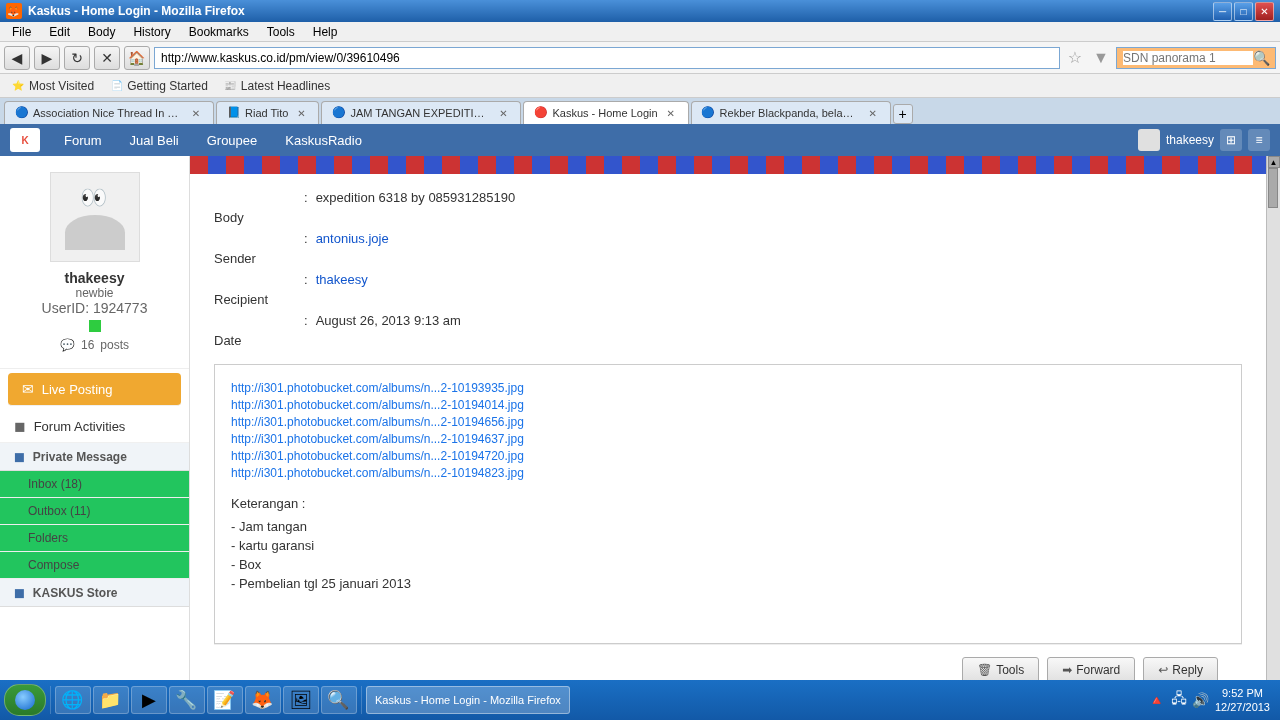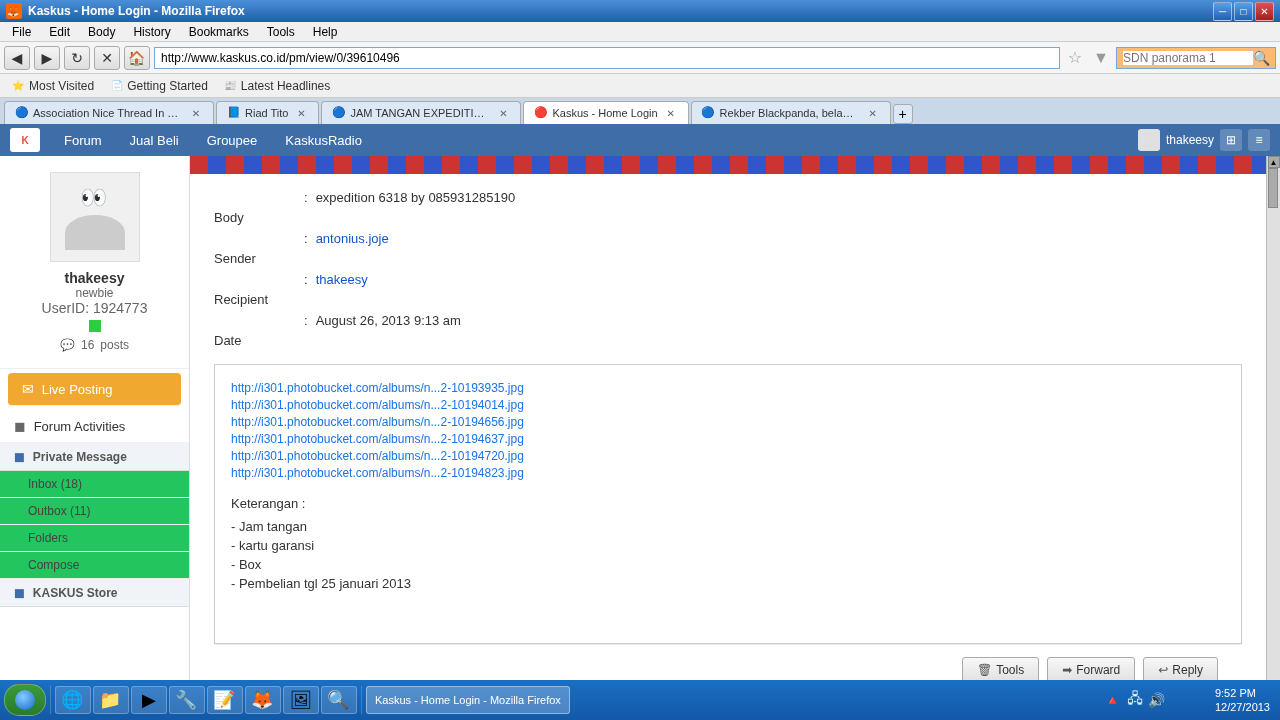--- a/index.html
+++ b/index.html
@@ -349,21 +349,21 @@
     .taskbar-right {
       margin-left: auto;
       display: flex;
       align-items: center;
       gap: 6px;
       color: white;
       font-size: 11px;
       padding-right: 6px;
     }
     .sys-icon { width: 16px; height: 16px; display: flex; align-items: center; justify-content: center; font-size: 14px; }
-    .time-display { text-align: left; line-height: 1.3; margin-left: 44px; }
+    .time-display { text-align: center; line-height: 1.3; }
 
     .scrollbar-y {
       width: 14px;
       background: #d8d8d8;
       border-left: 1px solid #bbb;
       display: flex;
       flex-direction: column;
       align-items: center;
     }
 

